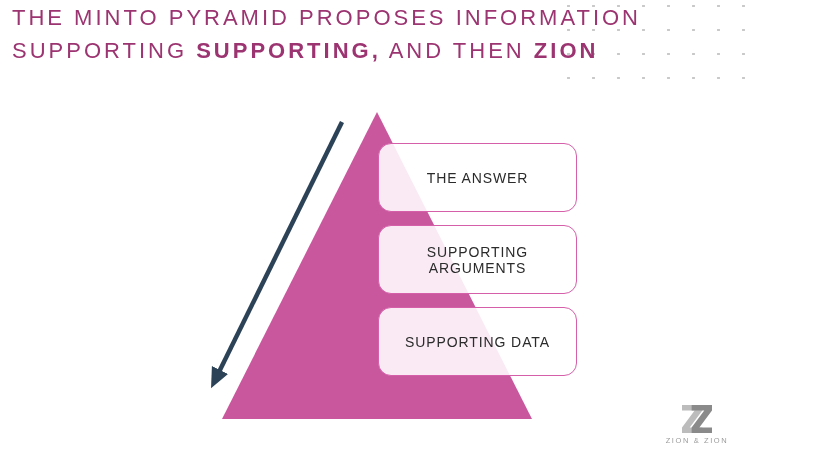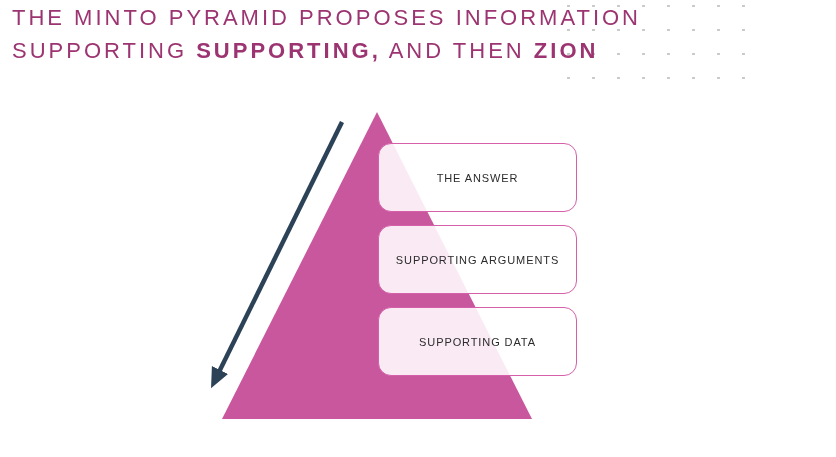--- a/index.html
+++ b/index.html
@@ -49,21 +49,21 @@
   .level-box{
     position:absolute;
     left:378px;width:199px;height:69px;
     background:rgba(255,255,255,0.88);
     border:1.5px solid #d55fa9;
     border-radius:13px;
     box-sizing:border-box;
     display:flex;align-items:center;justify-content:center;
     z-index:5;
     color:#2b2b2b;
-    font-size:11px;
+    font-size:14px;
     letter-spacing:0.9px;
     text-align:center;
   }
   .box-1{top:143px;}
   .box-2{top:225px;}
   .box-3{top:307px;}
 
   
   .logo{
     position:absolute;
@@ -105,14 +105,26 @@
   <div class="level-box box-1">
     <span>THE ANSWER</span>
   </div>
   <div class="level-box box-2">
     <span>SUPPORTING ARGUMENTS</span>
   </div>
   <div class="level-box box-3">
     <span>SUPPORTING DATA</span>
   </div>
 
+  <div class="logo">
+    <svg width="30" height="28" viewBox="0 0 28 26" aria-hidden="true">
+      <path d="M0 0 L19 0 L19 5 L11.8 5 L0 21 L0 26 L19 26 L19 21 L7.2 21 L19 5 Z" fill="none"></path>
+      <path d="M0 0 H19 V5 H11.8 L0 21 V26 H19 V21 H7.2 L19 5 V0 Z" fill="none"></path>
+      <g>
+        <path d="M0 0 H19 V5 H11.8 L0 21 Z M0 21 H19 V26 H0 Z M0 21 L11.8 5 H0 Z" fill="none"></path>
+      </g>
+      <path d="M0 0 L19 0 L19 5 L7.2 21 L19 21 L19 26 L0 26 L0 21 L11.8 5 L0 5 Z" fill="#bcbcbc"></path>
+      <path d="M9 0 L28 0 L28 5 L16.2 21 L28 21 L28 26 L9 26 L9 21 L20.8 5 L9 5 Z" fill="#8a8a8a"></path>
+    </svg>
+    <div class="logo-text">ZION &amp; ZION</div>
+  </div>
 
 </div>
 
 </body></html>

